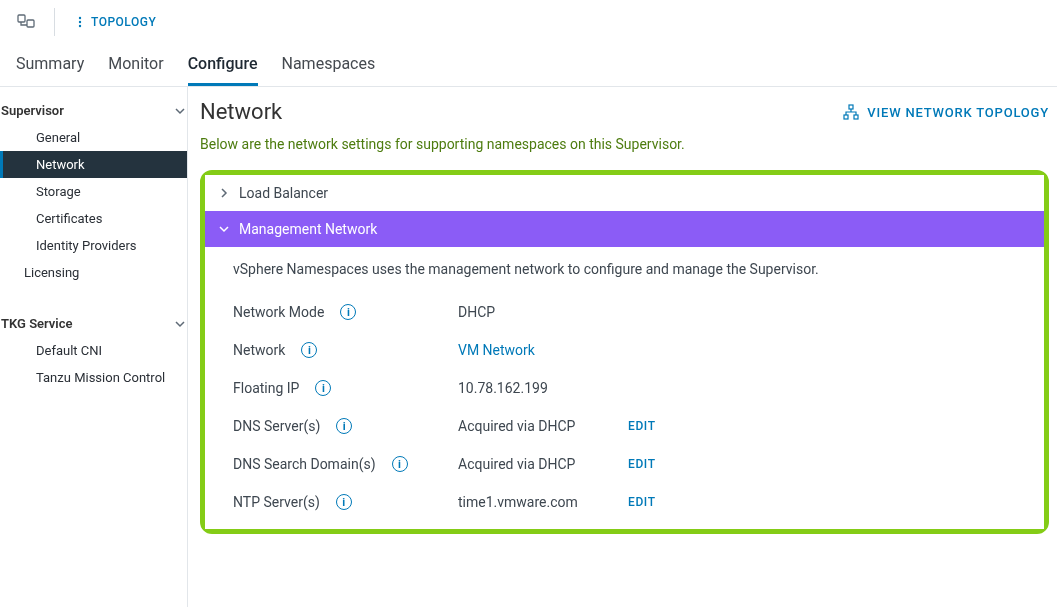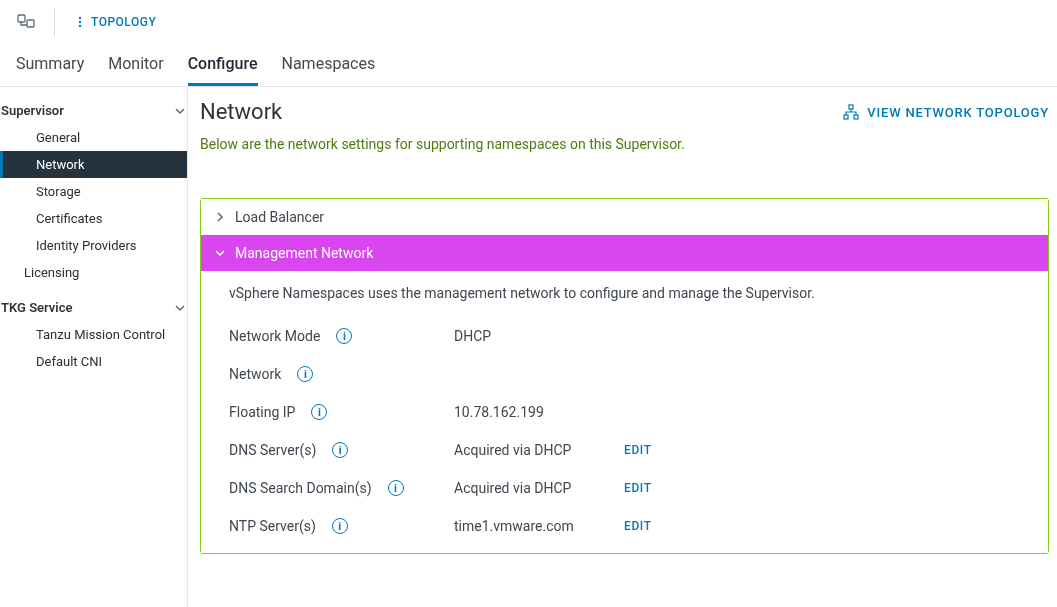--- a/index.html
+++ b/index.html
@@ -67,28 +67,28 @@
   }
   .page-head h1 { font-size: 22px; font-weight: 400; color: #333; }
   .view-topology {
     display: inline-flex; align-items: flex-end; gap: 8px;
     color: #0079b8; font-size: 13px; letter-spacing: 0.8px; font-weight: 500;
     cursor: pointer;
   }
   .desc { padding: 4px 0 18px 0; color: #4d7c0f; font-size: 14px; }
 
   .accordion {
-    border: 1px solid #84cc16; border-radius: 3px; margin-right: 8px; margin-top: 28px;
+    border: 5px solid #84cc16; border-radius: 12px; margin-right: 8px;
   }
   .acc-row {
     display: flex; align-items: center; gap: 10px;
     padding: 10px 14px; cursor: pointer;
   }
   .acc-row.collapsed { color: #3e4750; background: #fff; }
-  .acc-row.expanded { color: #fff; background: #d946ef; }
+  .acc-row.expanded { color: #fff; background: #8b5cf6; }
   .acc-body { padding: 14px 28px 8px 28px; color: #3e4750; font-size: 14px; background: #fff; }
   .acc-body .subdesc { margin-bottom: 16px; }
   .field {
     display: flex; align-items: center; padding: 11px 0;
   }
   .field .label { width: 225px; display: flex; align-items: center; gap: 16px; color: #3e4750; }
   .field .value { width: 170px; color: #3e4750; }
   .field .value.link { color: #0079b8; cursor: pointer; }
   .field .edit {
     color: #0079b8; font-size: 12px; letter-spacing: 0.6px; font-weight: 500;
@@ -138,28 +138,28 @@
           <path d="M2 4l4 4 4-4" fill="none" stroke="#5e6a76" stroke-width="1.5"></path>
         </svg>
     </div>
     <div class="side-item">General</div>
     <div class="side-item active">Network</div>
     <div class="side-item">Storage</div>
     <div class="side-item">Certificates</div>
     <div class="side-item">Identity Providers</div>
     <div class="side-item top">Licensing</div>
 
-    <div class="group-header" style="margin-top:8px;">
+    <div class="group-header" style="margin-top:24px;">
       <span>TKG Service</span>
       <svg width="12" height="12" viewBox="0 0 12 12">
           <path d="M2 4l4 4 4-4" fill="none" stroke="#5e6a76" stroke-width="1.5"></path>
         </svg>
     </div>
+    <div class="side-item">Default CNI</div>
     <div class="side-item">Tanzu Mission Control</div>
-    <div class="side-item">Default CNI</div>
   </div>
 
   <div class="main">
     <div class="page-head">
       <h1>Network</h1>
       <span class="view-topology">
         <svg width="16" height="16" viewBox="0 0 16 16" fill="none" stroke="#0079b8" stroke-width="1.2">
           <rect x="6" y="1" width="4" height="4"></rect>
           <rect x="1" y="11" width="4" height="4"></rect>
           <rect x="11" y="11" width="4" height="4"></rect>
@@ -191,20 +191,21 @@
                 <span>Network Mode</span>
                 <span class="info-icon">i</span>
               </div>
               <div class="value">DHCP</div>
             </div>
             <div class="field">
               <div class="label">
                 <span>Network</span>
                 <span class="info-icon">i</span>
               </div>
+              <div class="value link">VM Network</div>
             </div>
             <div class="field">
               <div class="label">
                 <span>Floating IP</span>
                 <span class="info-icon">i</span>
               </div>
               <div class="value">10.78.162.199</div>
             </div>
             <div class="field">
               <div class="label">

